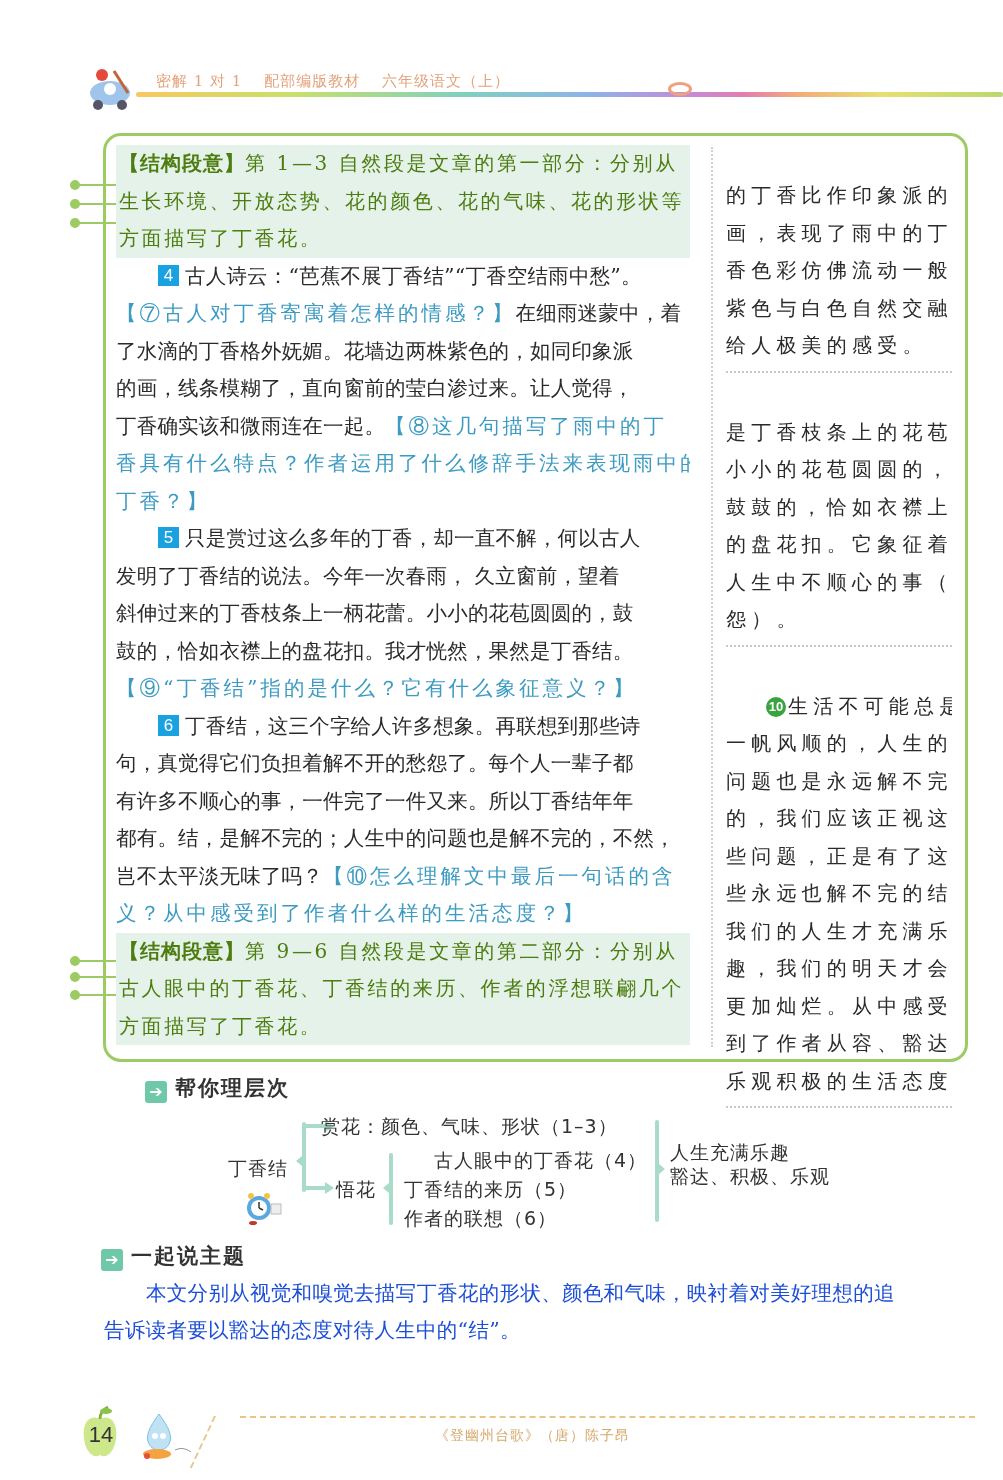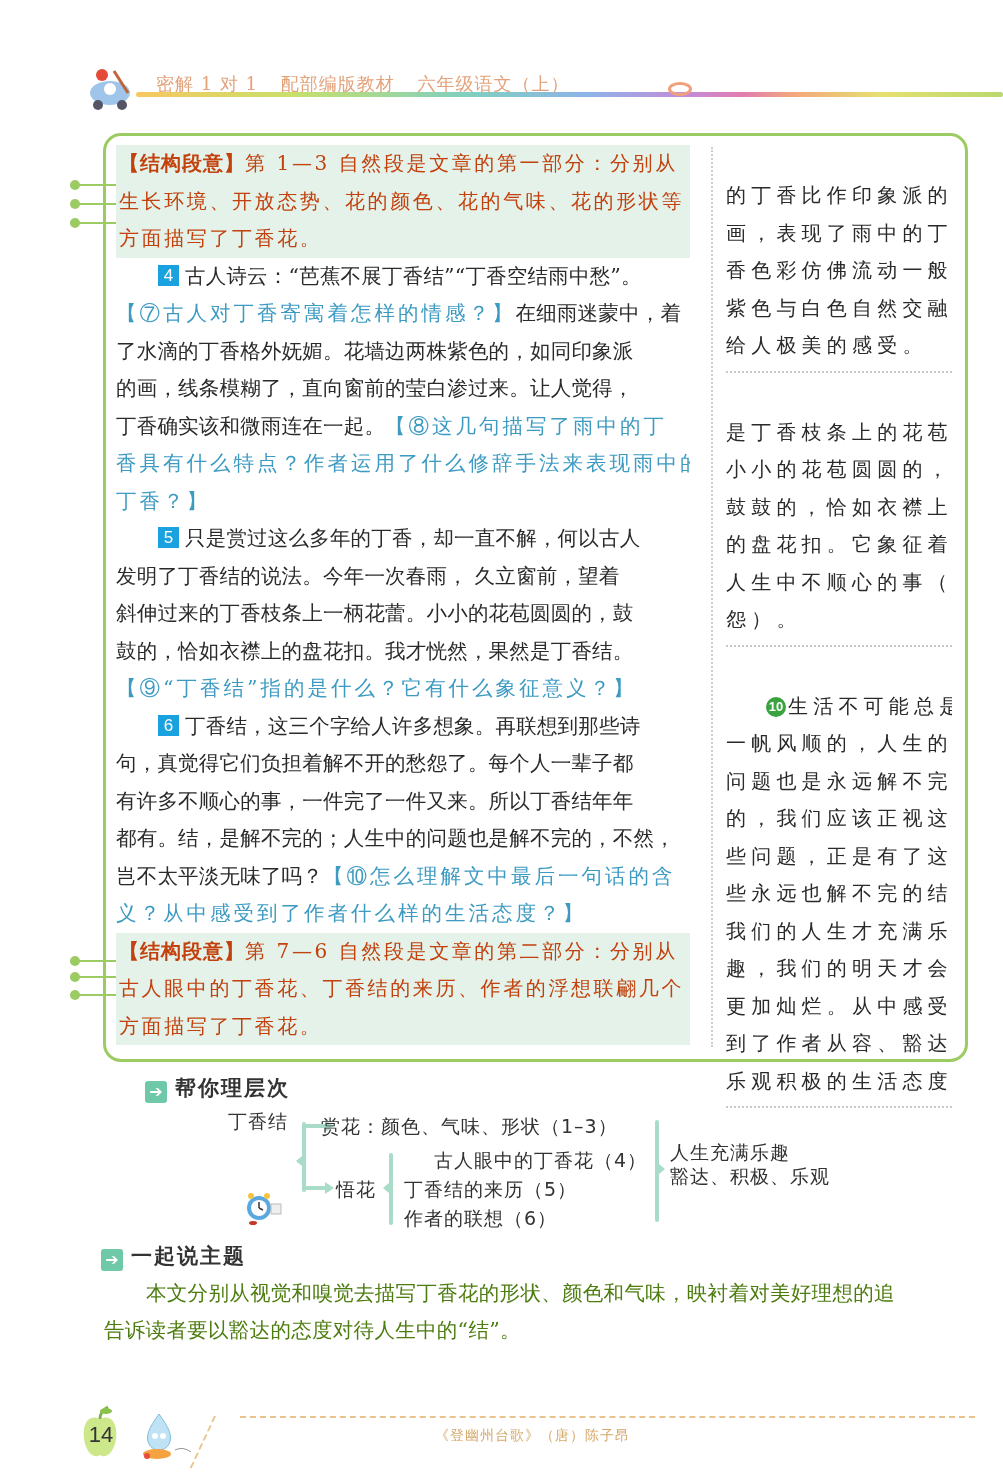--- a/index.html
+++ b/index.html
@@ -2,36 +2,36 @@
 <html><head>
 <meta charset="utf-8">
 <style>
   * { box-sizing: border-box; margin: 0; padding: 0; }
   html, body { width: 1003px; height: 1480px; background: #ffffff; overflow: hidden; }
   body { position: relative; font-family: "DejaVu Serif", "Liberation Serif", serif; color: #2a2a2a; }
 
   
   .header { position: absolute; left: 0; top: 55px; width: 1003px; height: 60px; }
   .header-mascot { position: absolute; left: 84px; top: 8px; width: 52px; height: 48px; }
-  .header-title { position: absolute; left: 156px; top: 17px; font-size: 18px; color: #e3a27a; letter-spacing: 1px; white-space: nowrap; }
+  .header-title { position: absolute; left: 156px; top: 17px; font-size: 15px; color: #e3a27a; letter-spacing: 1px; white-space: nowrap; }
   .header-title span { margin-right: 16px; }
   .header-line { position: absolute; left: 136px; top: 37px; width: 867px; height: 5px; border-radius: 3px;
     background: linear-gradient(90deg, #f7c85f 0%, #c8e06a 18%, #7fd0c0 38%, #8db4e8 52%, #c58ad8 64%, #e27eb0 70%, #f3a97a 76%, #e6e070 86%, #b9d86e 100%); }
   .header-loop { position: absolute; left: 668px; top: 27px; width: 24px; height: 14px; border: 3px solid #f0a07c; border-radius: 50%; }
 
   
   .frame { position: absolute; left: 103px; top: 133px; width: 865px; height: 929px; border: 3px solid #9ccb63; border-radius: 18px; background: #fff; }
   .divider { position: absolute; left: 711px; top: 147px; width: 0; height: 900px; border-left: 2px dotted #cfcfcf; }
 
   
   .left-col { position: absolute; left: 116px; top: 145px; width: 574px; }
   .line { height: 37.5px; line-height: 37.5px; font-size: 20.5px; white-space: nowrap; overflow: hidden; letter-spacing: 0.2px; }
   .kai { font-family: "DejaVu Serif", "Liberation Serif", serif; letter-spacing: 3px; }
   .struct-box { background: #e4f2ea; padding: 0 3px; }
-  .struct-box .line { font-size: 20px; letter-spacing: 2.6px; color: #c2410c; }
+  .struct-box .line { font-size: 20px; letter-spacing: 2.6px; color: #4d7c0f; }
   .struct-tag { font-family: "DejaVu Sans", "Liberation Sans", sans-serif; font-weight: bold; letter-spacing: 1px; }
   .q { color: #3d9bc2; letter-spacing: 3px; }
   .indent { padding-left: 42px; }
   .pnum { display: inline-block; width: 21px; height: 21px; line-height: 21px; text-align: center; background: #1aa1e0; color: #fff; font-family: "Liberation Sans", sans-serif; font-size: 17px; margin-right: 6px; vertical-align: 2px; }
 
   
   .connectors { position: absolute; left: 72px; width: 48px; }
   .conn { position: absolute; left: 0; width: 48px; height: 2px; background: #9ccb63; }
   .conn::before { content: ""; position: absolute; left: -2px; top: -4px; width: 10px; height: 10px; border-radius: 50%; background: #9ccb63; }
 
@@ -48,21 +48,21 @@
 
   .tree { position: absolute; left: 0; top: 0; font-family: "DejaVu Sans", "Liberation Sans", sans-serif; font-size: 19px; color: #333; }
   .tree .t { position: absolute; white-space: nowrap; letter-spacing: 1px; }
   .vbar { position: absolute; width: 4px; background: #a8dcc8; border-radius: 2px; }
   .harrow { position: absolute; height: 4px; background: #a8dcc8; }
   .harrow::after { content: ""; position: absolute; right: -8px; top: -4px; border-left: 9px solid #a8dcc8; border-top: 6px solid transparent; border-bottom: 6px solid transparent; }
   .notch { position: absolute; width: 0; height: 0; border-right: 6px solid #a8dcc8; border-top: 5px solid transparent; border-bottom: 5px solid transparent; }
   .notch-r { position: absolute; width: 0; height: 0; border-left: 6px solid #a8dcc8; border-top: 5px solid transparent; border-bottom: 5px solid transparent; }
 
   .theme-text { position: absolute; left: 104px; top: 1275px; width: 870px; }
-  .theme-text .tline { height: 37px; line-height: 37px; font-size: 20.5px; white-space: nowrap; color: #4d7c0f; letter-spacing: 0.3px; }
+  .theme-text .tline { height: 37px; line-height: 37px; font-size: 20.5px; white-space: nowrap; color: #1d4ed8; letter-spacing: 0.3px; }
 
   
   .clock-mascot { position: absolute; left: 243px; top: 1190px; width: 40px; height: 36px; }
   .footer-mascot { position: absolute; left: 135px; top: 1410px; width: 60px; height: 52px; }
 
   
   .page-apple { position: absolute; left: 80px; top: 1405px; width: 40px; height: 56px; }
   .page-num { position: absolute; left: 84px; top: 1422px; width: 34px; text-align: center; font-family: "Liberation Sans", sans-serif; font-size: 22px; color: #333; }
   .footer-dash { position: absolute; left: 240px; top: 1416px; width: 735px; border-top: 2px dashed #e8c48a; }
   .footer-slash { position: absolute; left: 214px; top: 1416px; width: 2px; height: 52px; border-left: 2px dashed #e8c48a; transform: skewX(-25deg); transform-origin: top; }
@@ -131,21 +131,21 @@
   <div>
     <div class="line indent"><span class="pnum">6</span><span>丁香结，这三个字给人许多想象。再联想到那些诗</span></div>
     <div class="line">句，真觉得它们负担着解不开的愁怨了。每个人一辈子都</div>
     <div class="line">有许多不顺心的事，一件完了一件又来。所以丁香结年年</div>
     <div class="line">都有。结，是解不完的；人生中的问题也是解不完的，不然，</div>
     <div class="line"><span>岂不太平淡无味了吗？</span><span class="q">【⑩怎么理解文中最后一句话的含</span></div>
     <div class="line q">义？从中感受到了作者什么样的生活态度？】</div>
   </div>
 
   <div class="struct-box">
-    <div class="line kai"><span class="struct-tag">【结构段意】</span><span>第 7—6 自然段是文章的第二部分：分别从</span></div>
+    <div class="line kai"><span class="struct-tag">【结构段意】</span><span>第 9—6 自然段是文章的第二部分：分别从</span></div>
     <div class="line kai">古人眼中的丁香花、丁香结的来历、作者的浮想联翩几个</div>
     <div class="line kai">方面描写了丁香花。</div>
   </div>
 </div>
 
 <div class="right-col">
   <div class="rblock">
     <div class="rline">的丁香比作印象派的</div>
     <div class="rline">画，表现了雨中的丁</div>
     <div class="rline">香色彩仿佛流动一般，</div>
@@ -173,21 +173,21 @@
     <div class="rline">到了作者从容、豁达、</div>
     <div class="rline">乐观积极的生活态度。</div>
   </div>
 </div>
 
 <div class="sec-head" style="top:1074px;margin-left:44px;">
   <span class="sec-icon">➔</span><span>帮你理层次</span>
 </div>
 
 <div class="tree">
-  <div class="t" style="left:228px; top:1109px;">丁香结</div>
+  <div class="t" style="left:228px; top:1156px;">丁香结</div>
   <div class="notch" style="left:296px; top:1156px;"></div>
   <div class="vbar" style="left:302px; top:1122px; height:70px;"></div>
   <div class="harrow" style="left:306px; top:1124px; width:20px;"></div>
   <div class="harrow" style="left:306px; top:1186px; width:20px;"></div>
   <div class="t" style="left:321px; top:1114px;">赏花：颜色、气味、形状（1–3）</div>
   <div class="t" style="left:336px; top:1177px;">悟花</div>
   <div class="notch" style="left:383px; top:1183px;"></div>
   <div class="vbar" style="left:389px; top:1153px; height:72px;"></div>
   <div class="t" style="left:404px; top:1148px;margin-left:30px;">古人眼中的丁香花（4）</div>
   <div class="t" style="left:404px; top:1177px;">丁香结的来历（5）</div>

